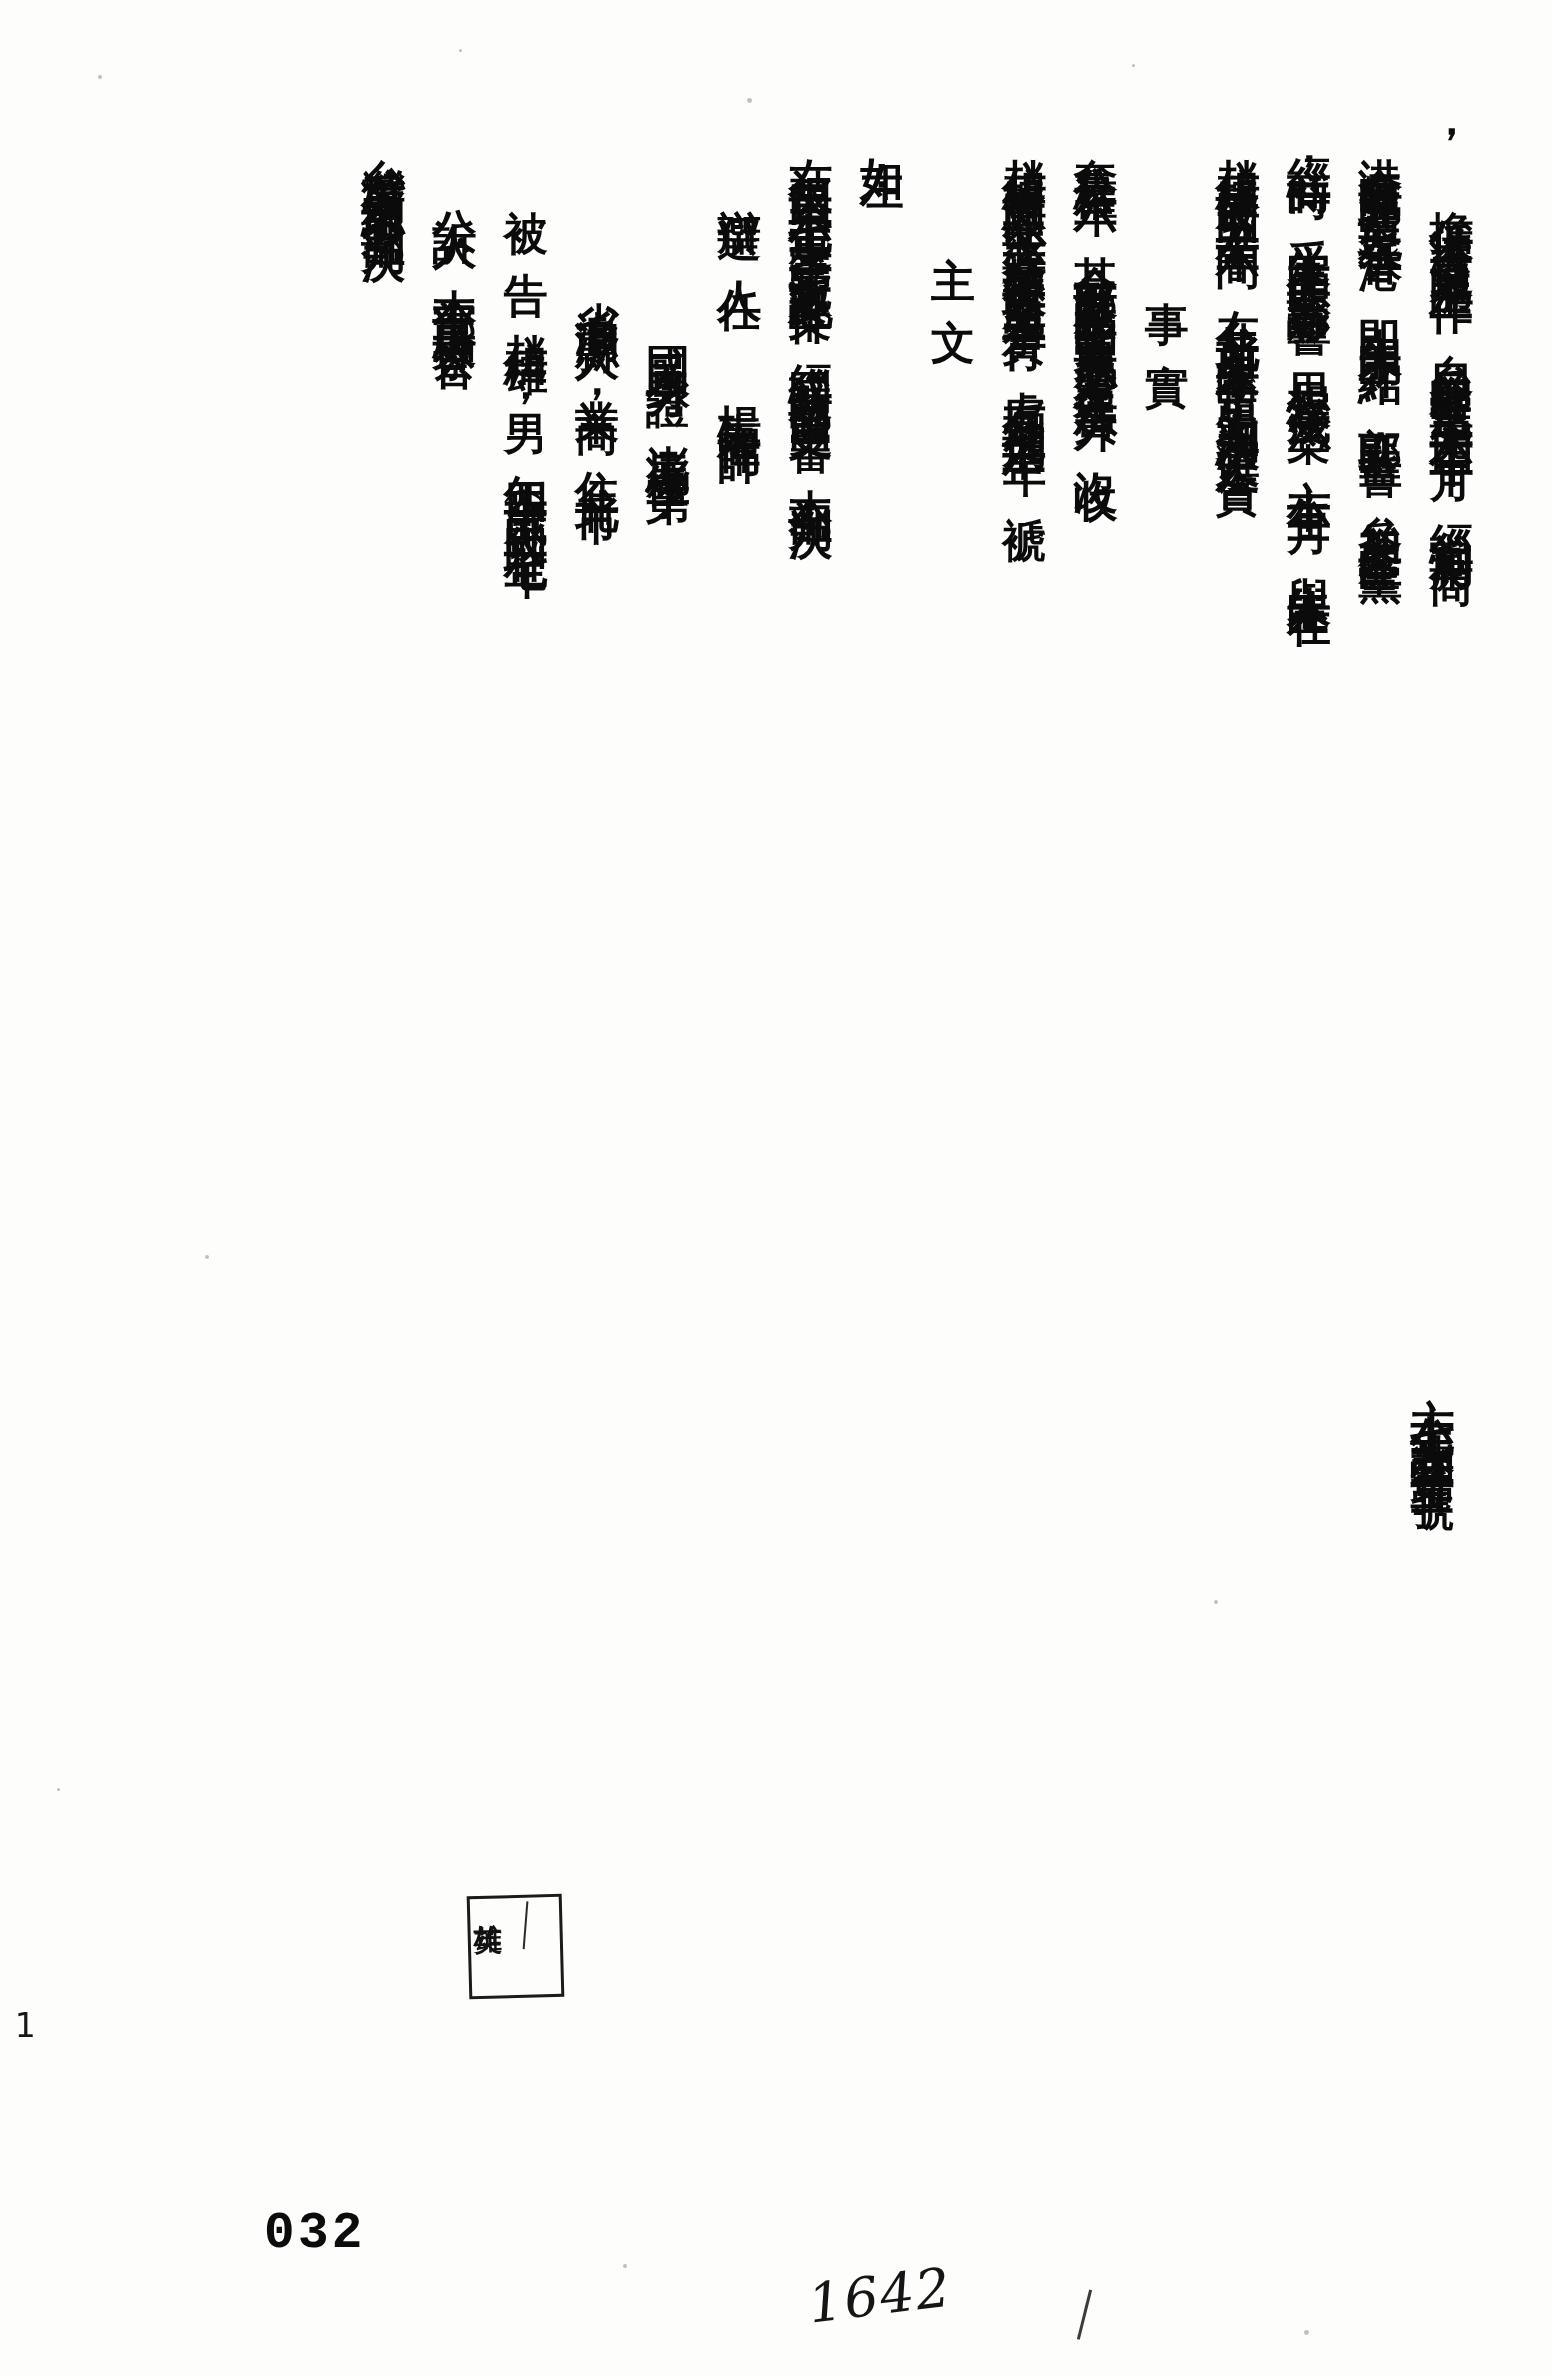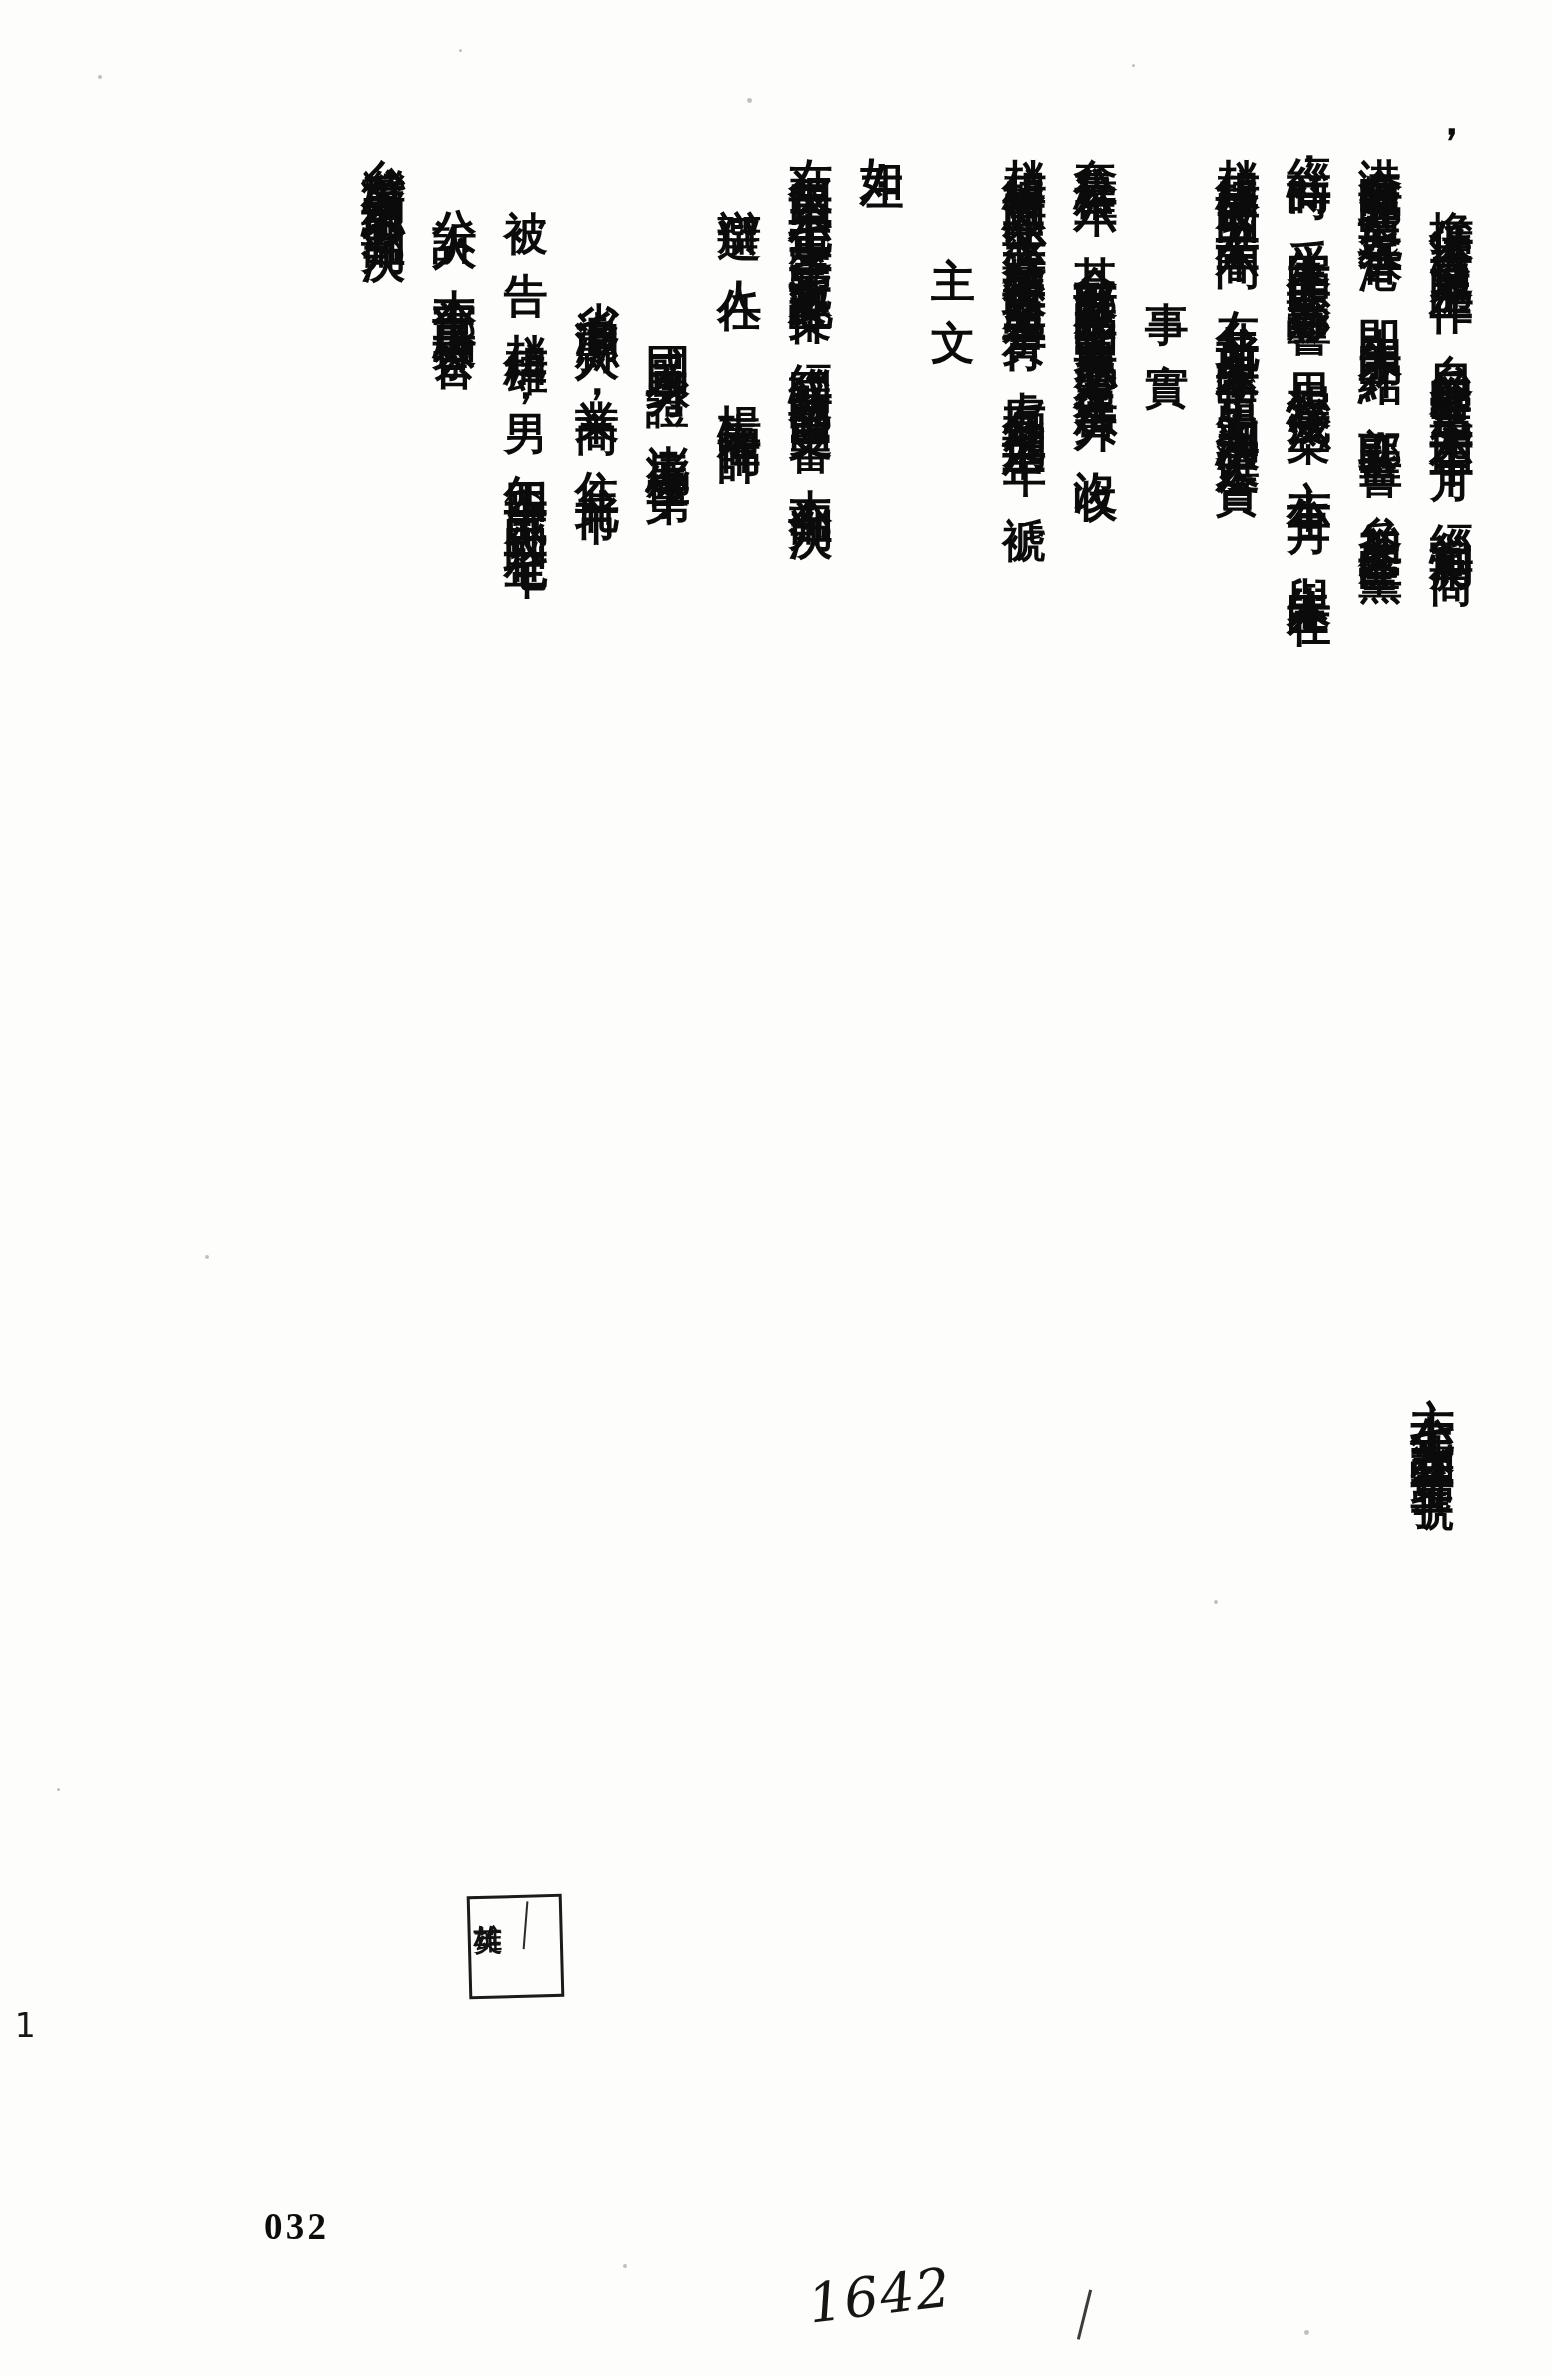--- a/index.html
+++ b/index.html
@@ -94,22 +94,22 @@
     border-left: 2.5px solid #141414;
     transform: rotate(6deg);
     opacity: .9;
   }
 
   
   #folio {
     position: absolute;
     left: 264px;
     top: 2205px;
-    font-family: Liberation Serif, serif;
-    font-size: 37px;
+    font-family: Liberation Mono, monospace;
+    font-size: 51px;
     font-weight: 700;
     letter-spacing: 3.3px;
     color: #0c0c0c;
   }
   #margin-num {
     position: absolute;
     left: 14.8px;
     top: 2006px;
     font-family: "DejaVu Sans", "Liberation Sans", sans-serif;
     font-size: 33px;

